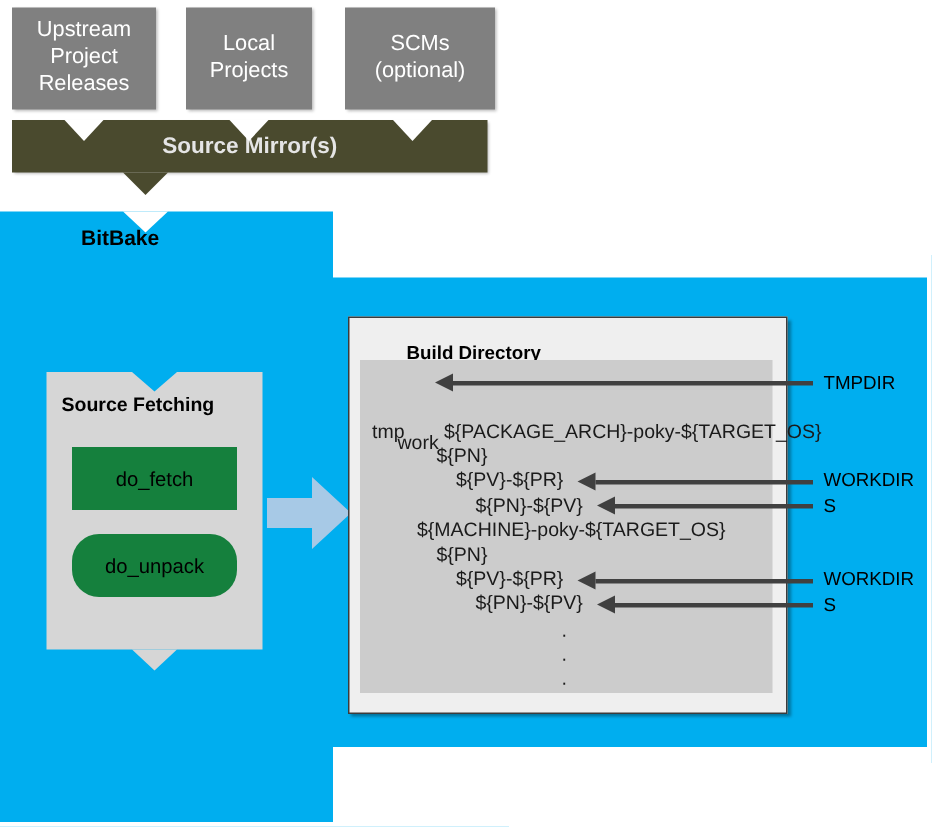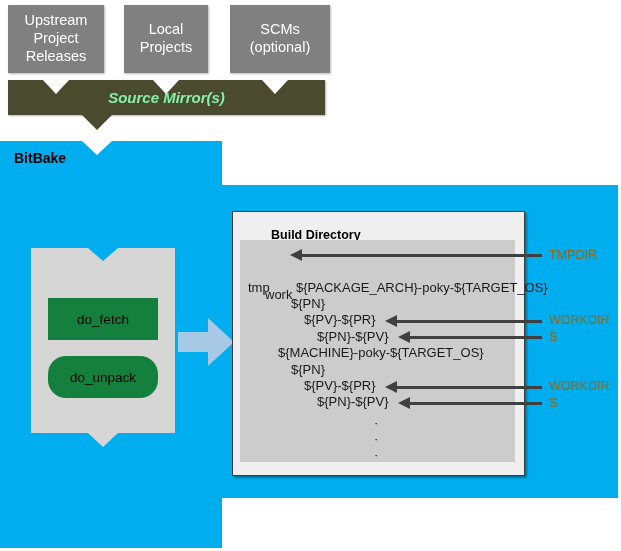--- a/index.html
+++ b/index.html
@@ -42,39 +42,39 @@
   .notch-down {
     width: 0; height: 0;
     border-left: 13px solid transparent;
     border-right: 13px solid transparent;
     border-top: 14px solid #ffffff;
   }
 
   
   #mirror-bar {
     background: #4a4a2e;
-    color: #86efac;
+    color: #e5e5e5;
     font-size: 15px;
     font-weight: 600;
     box-shadow: 1px 1px 2px rgba(0,0,0,0.3);
-    font-style: italic;
   }
   #mirror-out-notch {
     width: 0; height: 0;
     border-left: 15px solid transparent;
     border-right: 15px solid transparent;
     border-top: 15px solid #4a4a2e;
   }
 
   
   .bb-blue { background: #00aeef; }
   #bitbake-label {
     color: #000000;
     font-size: 14px;
     font-weight: bold;
+    margin-left: 40px;
   }
 
   
   #fetch-panel {
     background: #d6d6d6;
   }
   #fetch-in-notch {
     width: 0; height: 0;
     border-left: 15px solid transparent;
     border-right: 15px solid transparent;
@@ -132,21 +132,21 @@
     height: 3px;
     background: #404040;
   }
   .ptr-head {
     width: 0; height: 0;
     border-top: 6px solid transparent;
     border-bottom: 6px solid transparent;
     border-right: 12px solid #404040;
   }
   .ptr-label {
-    color: #a16207;
+    color: #000000;
     font-size: 12.5px;
     white-space: nowrap;
   }
 </style>
 </head>
 <body>
 
 <div id="canvas">
 
   <div class="abs bb-blue" style="left:0px; top:141px; width:222px; height:45px;"></div>
@@ -182,20 +182,21 @@
   <div class="abs" style="left:82px; top:141px; width:0; height:0;
               border-left:15px solid transparent; border-right:15px solid transparent;
               border-top:14px solid #ffffff;"></div>
 
   <div class="abs" id="fetch-panel" style="left:31px; top:248px; width:144px; height:185px;"></div>
 
   <div class="abs" id="fetch-in-notch" style="left:88px; top:248px;"></div>
 
   <div class="abs" id="fetch-out-notch" style="left:88px; top:433px;"></div>
 
+  <div class="abs" id="fetch-title" style="left:41px; top:262px;">Source Fetching</div>
 
   <div class="abs task-box center-text" style="left:48px; top:298px; width:110px; height:42px;">
     <span>do_fetch</span>
   </div>
   <div class="abs task-box center-text" style="left:48px; top:356px; width:110px; height:42px;border-radius:18px;">
     <span>do_unpack</span>
   </div>
 
   <svg class="abs" id="flow-arrow" width="56" height="48" style="left:178px; top:318px;" viewBox="0 0 56 48">
     <polygon points="0,14 30,14 30,0 56,24 30,48 30,34 0,34" fill="#a7c9e6"></polygon>

